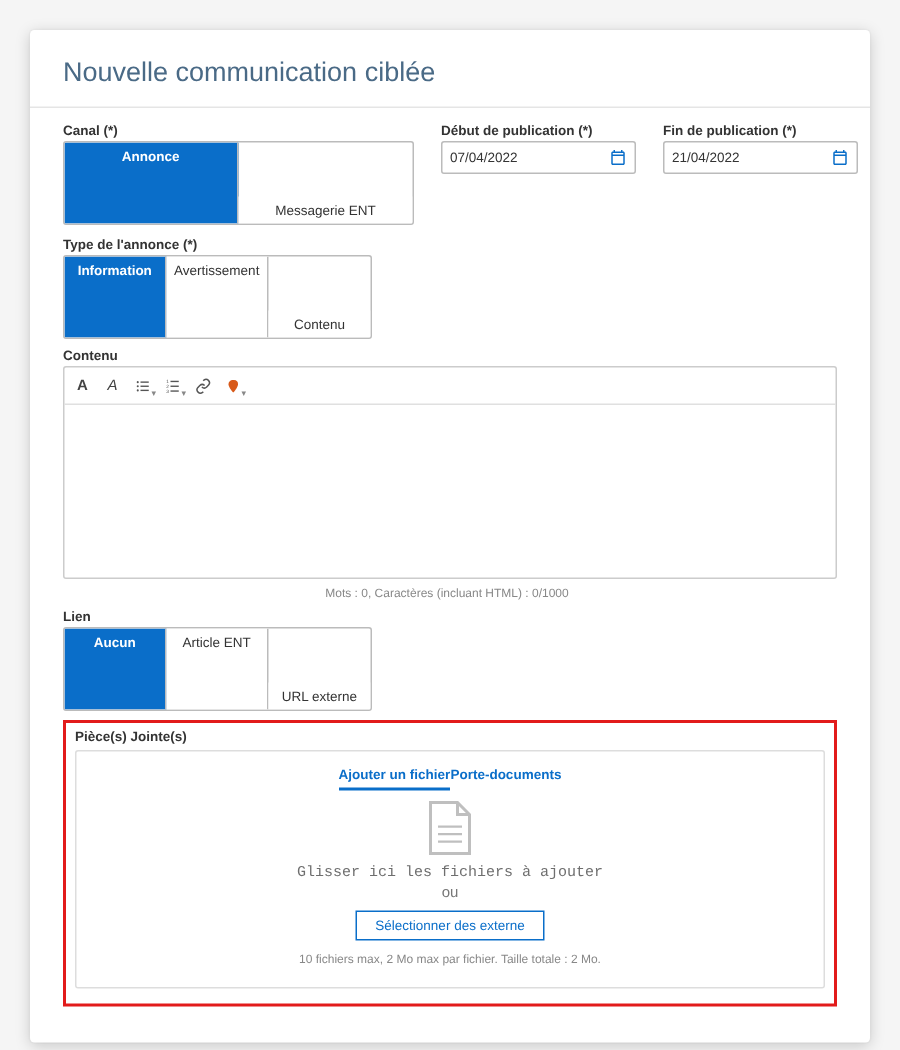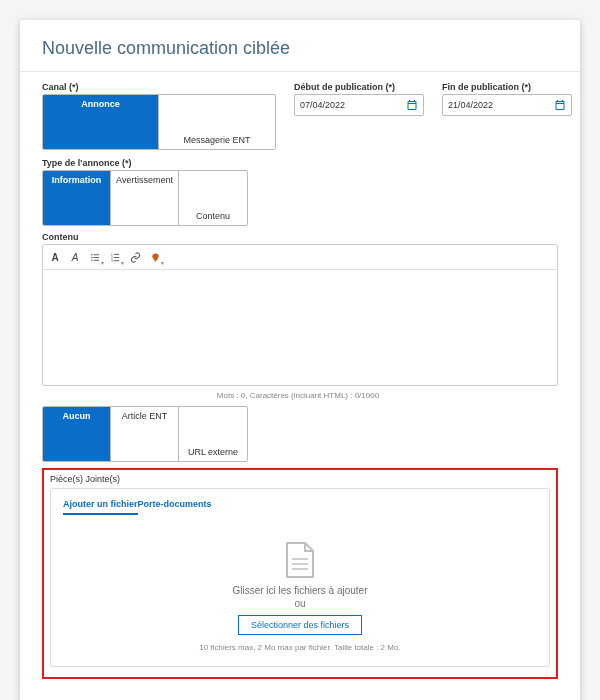--- a/index.html
+++ b/index.html
@@ -49,27 +49,27 @@
 .tbtn {
   width: 18px; height: 18px; display: flex; align-items: center; justify-content: center;
   font-size: 10px; color: #444; cursor: pointer; position: relative;
 }
 .tbtn svg { width: 11px; height: 11px; }
 .tbtn .caret { position: absolute; right: 0; bottom: 0; font-size: 6px; color: #888; }
 .editor-body { height: 115px; }
 .editor-footer { text-align: center; font-size: 8px; color: #888; padding: 3px 4px 0 0; }
 
 .attach-highlight { border: 2px solid #e21b1b; padding: 4px 6px 10px 6px; margin-top: 6px; }
-.attach-label { font-size: 9px; font-weight: 400; margin-bottom: 4px; }
+.attach-label { font-size: 9px; font-weight: 700; margin-bottom: 4px; }
 .attach-box { border: 1px solid #ddd; border-radius: 2px; padding: 10px 12px 14px 12px; text-align: center; }
-.attach-tabs { display: flex; justify-content: flex-start; margin-bottom: 26px; font-size: 9px; }
+.attach-tabs { display: flex; justify-content: center; margin-bottom: 6px; font-size: 9px; }
 .attach-tab { color: #0a6ec9; padding-bottom: 4px; cursor: pointer; font-weight: 600; }
 .attach-tab.active { border-bottom: 2px solid #0a6ec9; }
 .file-icon { display: block; margin: 0 auto 6px auto; }
-.drop-text { font-size: 10px; color: #6e6e6e; margin-bottom: 2px; }
+.drop-text { font-size: 10px; color: #6e6e6e; margin-bottom: 2px; font-family: Liberation Mono, monospace; }
 .or-text { font-size: 10px; color: #777; margin-bottom: 6px; }
 .select-btn {
   display: inline-block; border: 1px solid #0a6ec9; color: #0a6ec9;
   padding: 4px 12px; font-size: 9px; cursor: pointer; background: #fff;
 }
 .hint { font-size: 8px; color: #888; margin-top: 8px; }
 .mt6 { margin-top: 6px; }
 </style>
 </head>
 <body>
@@ -156,20 +156,21 @@
             </svg>
           <span class="caret">▾</span>
         </div>
       </div>
       <div class="editor-body"></div>
     </div>
     <div class="editor-footer">Mots : 0, Caractères (incluant HTML) : 0/1000</div>
   </div>
 
   <div class="field mt6">
+    <span class="field-label">Lien</span>
     <div class="seg-group">
       <div class="seg-btn w1 active">Aucun</div>
       <div class="seg-btn w1">Article ENT</div>
       <div class="seg-btn w1">URL externe</div>
     </div>
   </div>
 
   <div class="attach-highlight">
     <div class="attach-label">Pièce(s) Jointe(s)</div>
     <div class="attach-box">
@@ -179,18 +180,18 @@
       </div>
       <svg class="file-icon" width="30" height="38" viewBox="0 0 30 38">
         <path d="M2 2 h18 l8 8 v26 h-26 z" fill="none" stroke="#bfbfbf" stroke-width="2"></path>
         <path d="M20 2 v8 h8" fill="none" stroke="#bfbfbf" stroke-width="2"></path>
         <line x1="7" y1="18" x2="23" y2="18" stroke="#bfbfbf" stroke-width="1.5"></line>
         <line x1="7" y1="23" x2="23" y2="23" stroke="#bfbfbf" stroke-width="1.5"></line>
         <line x1="7" y1="28" x2="23" y2="28" stroke="#bfbfbf" stroke-width="1.5"></line>
       </svg>
       <div class="drop-text">Glisser ici les fichiers à ajouter</div>
       <div class="or-text">ou</div>
-      <div class="select-btn">Sélectionner des fichiers</div>
+      <div class="select-btn">Sélectionner des externe</div>
       <div class="hint">10 fichiers max, 2 Mo max par fichier. Taille totale : 2 Mo.</div>
     </div>
   </div>
 
 </div>
 
 </body></html>

